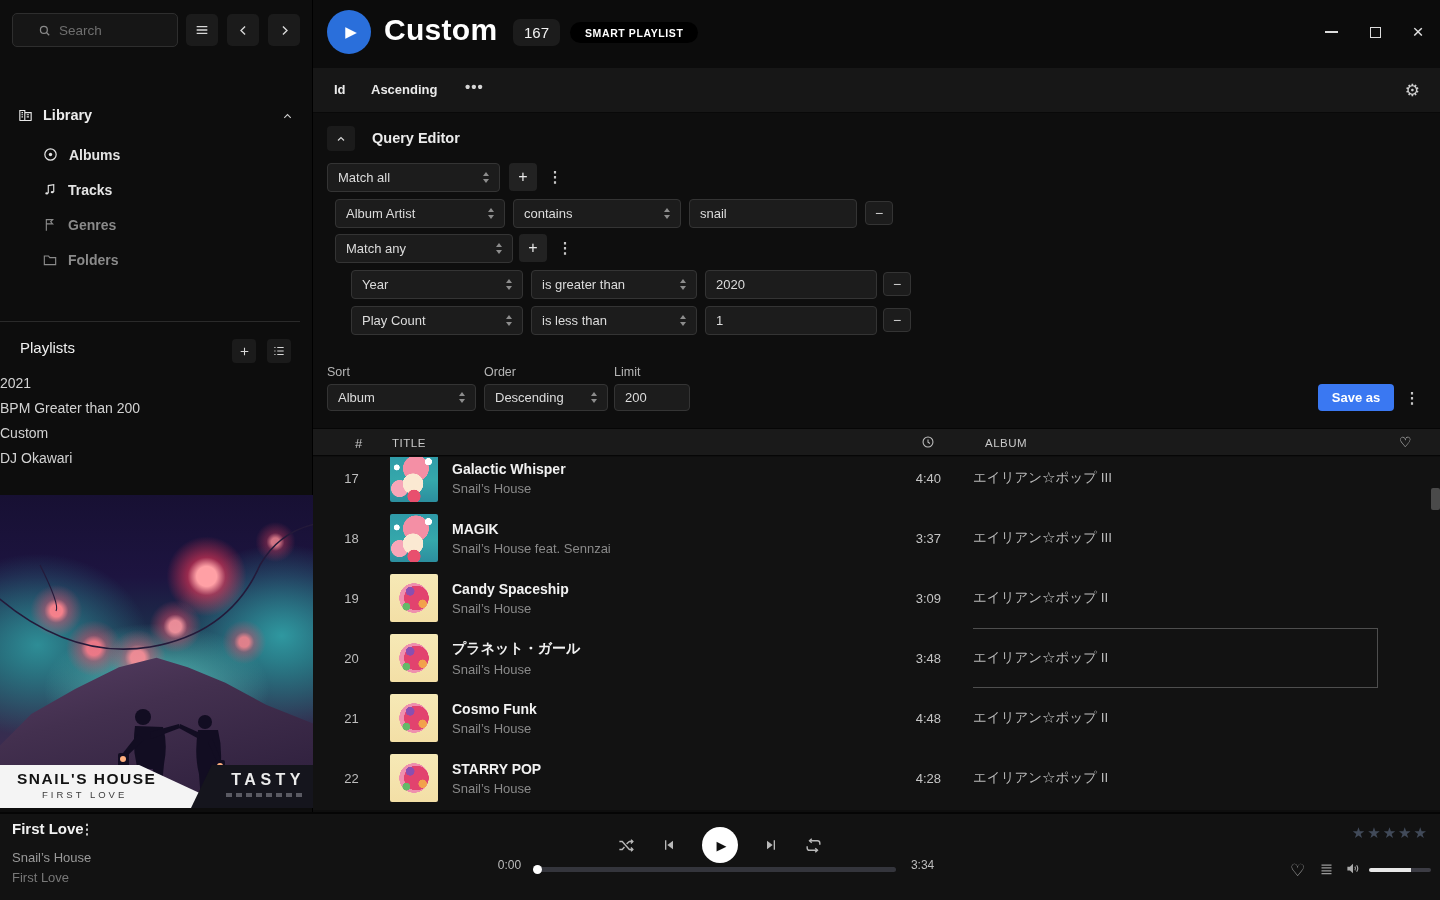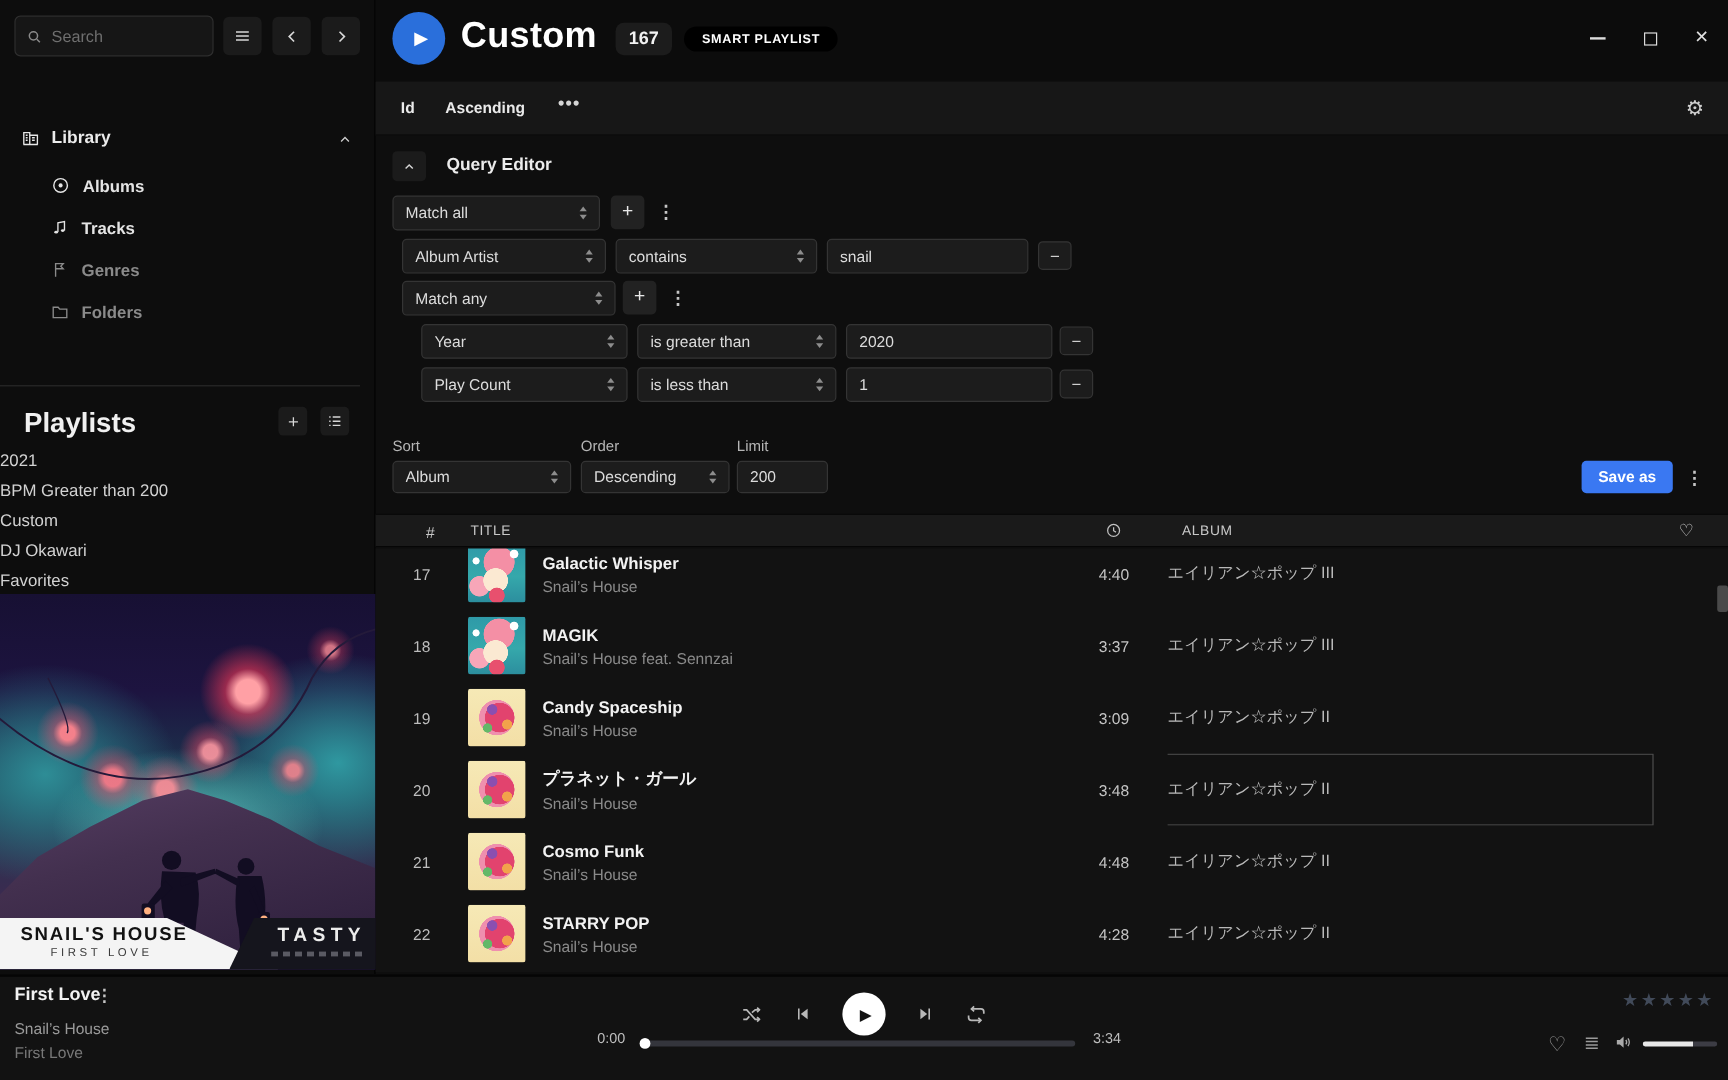--- a/index.html
+++ b/index.html
@@ -2,33 +2,33 @@
 <html><head>
 <meta charset="utf-8">
 <style>
 *{margin:0;padding:0;box-sizing:border-box}
 html,body{width:1440px;height:900px;background:#000;overflow:hidden;
   font-family:"Liberation Sans",sans-serif;-webkit-font-smoothing:antialiased}
 #app{position:relative;width:1440px;height:900px;background:#0b0b0b;color:#e8e8e8}
 
 
 .sidebar{position:absolute;left:0;top:0;width:313px;height:812px;background:#0d0d0d;border-right:1px solid #000}
-.search-box{position:absolute;left:12px;top:13px;width:166px;height:34px;background:#161616;border:1px solid #2e2e2e;border-radius:5px;display:flex;padding:0 8px;gap:7px}
+.search-box{position:absolute;left:12px;top:13px;width:166px;height:34px;background:#161616;border:1px solid #2e2e2e;border-radius:5px;display:flex;padding:0 24px;gap:7px}
 .search-box input{flex:1;background:transparent;border:none;outline:none;color:#ddd;font-size:13.5px;font-family:inherit;width:100px}
 .search-box input::placeholder{color:#6f6f6f}
 .sq-btn{position:absolute;top:14px;width:32px;height:32px;background:#1b1b1b;border-radius:5px;display:flex;align-items:center;justify-content:center;color:#d8d8d8}
 .nav-row{position:absolute;left:0;width:100%;height:28px;display:flex;align-items:center;padding-left:17px;gap:9px;font-weight:bold;font-size:14.5px;color:#ececec}
 .caret-up-right{position:absolute;right:18px;top:9px}
 .lib-item{height:35px;display:flex;align-items:center;padding-left:42px;gap:10px;font-weight:bold;font-size:14px;color:#e4e4e4;cursor:default}
 .lib-item.dim{color:#8a8a8a}
 .icon{display:inline-flex;align-items:center;justify-content:center}
 .icon svg{display:block}
 .side-divider{position:absolute;left:0;top:321px;width:300px;border-top:1px solid #2a2a2a}
 .playlists-head{position:absolute;left:0;top:338px;width:100%;height:26px}
-.playlists-title{position:absolute;left:20px;top:1px;font-size:23px;font-weight:bold;color:#f0f0f0}
+.playlists-title{position:absolute;left:20px;top:1px;font-size:15px;font-weight:normal;color:#f0f0f0}
 .pl-btn{position:absolute;top:1px;width:24px;height:24px;background:#1b1b1b;border-radius:4px;display:flex;align-items:center;justify-content:center;color:#d8d8d8}
 #playlist-list{position:absolute;left:0;top:370px;width:100%}
 .playlist-item{height:25px;display:flex;align-items:center;font-size:14px;color:#d2d2d2}
 
 
 .art{position:absolute;left:0;top:495px;width:313px;height:313px;overflow:hidden;background:#171033}
 .art-bg{position:absolute;inset:0;background:
  radial-gradient(ellipse 60% 35% at 50% 62%, #59cfc6 0%, rgba(89,207,198,0) 60%),
  radial-gradient(ellipse 55% 45% at 12% 48%, #2e8d96 0%, rgba(46,141,150,0) 65%),
  radial-gradient(ellipse 55% 45% at 90% 45%, #2f98a0 0%, rgba(47,152,160,0) 65%),
@@ -52,21 +52,21 @@
 .art-banner-album{position:absolute;left:42px;top:24px;font-size:9.5px;letter-spacing:3px;color:#3a3a3a}
 .art-banner-dark{position:absolute;right:0;bottom:0;width:122px;height:43px;background:#15151d;clip-path:polygon(17% 0,100% 0,100% 100%,0 100%)}
 .art-label{position:absolute;right:8px;top:6px;font-size:16px;font-weight:bold;letter-spacing:4.5px;color:#ececec}
 .art-label-sub{position:absolute;right:9px;top:28px;width:78px;height:4px;background:repeating-linear-gradient(90deg,#5a5a63 0 6px,transparent 6px 10px)}
 
 
 .main{position:absolute;left:313px;top:0;width:1127px;height:812px;background:#0e0e0e}
 .main-header{position:absolute;left:0;top:0;width:100%;height:68px;background:#0c0c0c}
 .play-circle{position:absolute;left:14px;top:10px;width:44px;height:44px;border-radius:50%;background:#2a6fdb;display:flex;align-items:center;justify-content:center;color:#fff;font-size:15px;padding-left:4px}
 .page-title{position:absolute;left:71px;top:13px;font-size:30px;font-weight:800;letter-spacing:.3px;color:#fff}
-.count-badge{position:absolute;left:200px;top:19px;height:27px;background:#1c1c1c;border-radius:7px;display:flex;align-items:center;padding:0 11px;font-size:15px;font-weight:bold;color:#f2f2f2}
+.count-badge{position:absolute;left:200px;top:19px;height:27px;background:#1c1c1c;border-radius:7px;display:flex;align-items:center;padding:0 11px;font-size:15px;font-weight:normal;color:#f2f2f2}
 .smart-pill{position:absolute;left:257px;top:22px;height:21px;background:#000;border-radius:11px;display:flex;align-items:center;padding:0 15px;font-size:10.5px;font-weight:bold;letter-spacing:.6px;color:#fff}
 .win-controls{position:absolute;right:0;top:0;height:64px}
 .win-btn{position:absolute;top:24px;width:16px;height:16px;display:flex;align-items:center;justify-content:center;color:#e0e0e0}
 .wb-min span{display:block;width:13px;height:2px;background:#dcdcdc}
 .wb-max span{display:block;width:11px;height:11px;border:1.5px solid #dcdcdc}
 .wb-close{font-size:19px;line-height:16px}
 
 .toolbar{position:absolute;left:0;top:68px;width:100%;height:45px;background:#171717;border-bottom:1px solid #090909}
 .tb-item{position:absolute;top:14px;font-size:13px;font-weight:bold;color:#eaeaea}
 .tb-dots{position:absolute;left:152px;top:10px;font-size:15px;letter-spacing:1px;color:#d5d5d5;font-weight:bold}
@@ -248,21 +248,20 @@
               <path d="M4 6 h2 M9 6 h11 M4 12 h2 M9 12 h11 M4 18 h2 M9 18 h11"></path>
             </svg>
           </span>
       </div>
     </div>
     <div id="playlist-list">
         <div class="playlist-item">2021</div>
         <div class="playlist-item">BPM Greater than 200</div>
         <div class="playlist-item">Custom</div>
         <div class="playlist-item">DJ Okawari</div>
-        <div class="playlist-item">Favorites</div>
       </div>
 
     <div class="art">
       <div class="art-bg"></div>
       <div class="art-lights"></div>
       <svg class="art-fig" viewBox="0 0 313 313">
         <path d="M-5 100 Q70 165 150 152 Q230 138 260 70 Q280 35 320 28" stroke="#241a3a" stroke-width="1.6" fill="none"></path>
         <path d="M40 70 Q60 110 56 116" stroke="#241a3a" stroke-width="1.2" fill="none"></path>
       </svg>
       <div class="art-rocks"></div>

